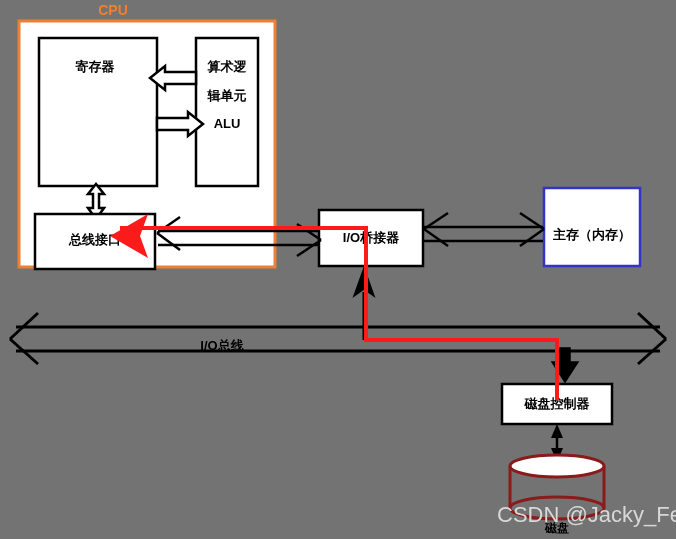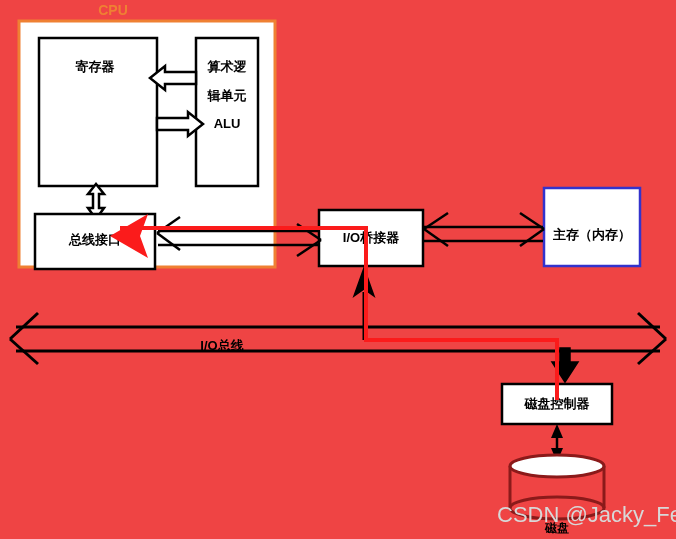--- a/index.html
+++ b/index.html
@@ -10,21 +10,21 @@
   body {
     width: 676px;
     height: 539px;
     font-family: "Liberation Sans", "DejaVu Sans", sans-serif;
     overflow: hidden;
   }
   #diagram-root {
     position: relative;
     width: 676px;
     height: 539px;
-    background: #ef4444;
+    background: #737373;
   }
   svg#arch-svg {
     display: block;
     width: 676px;
     height: 539px;
   }
   .box-fill { fill: #ffffff; }
   .lbl {
     font-family: "Liberation Sans", "DejaVu Sans", sans-serif;
     font-weight: bold;

